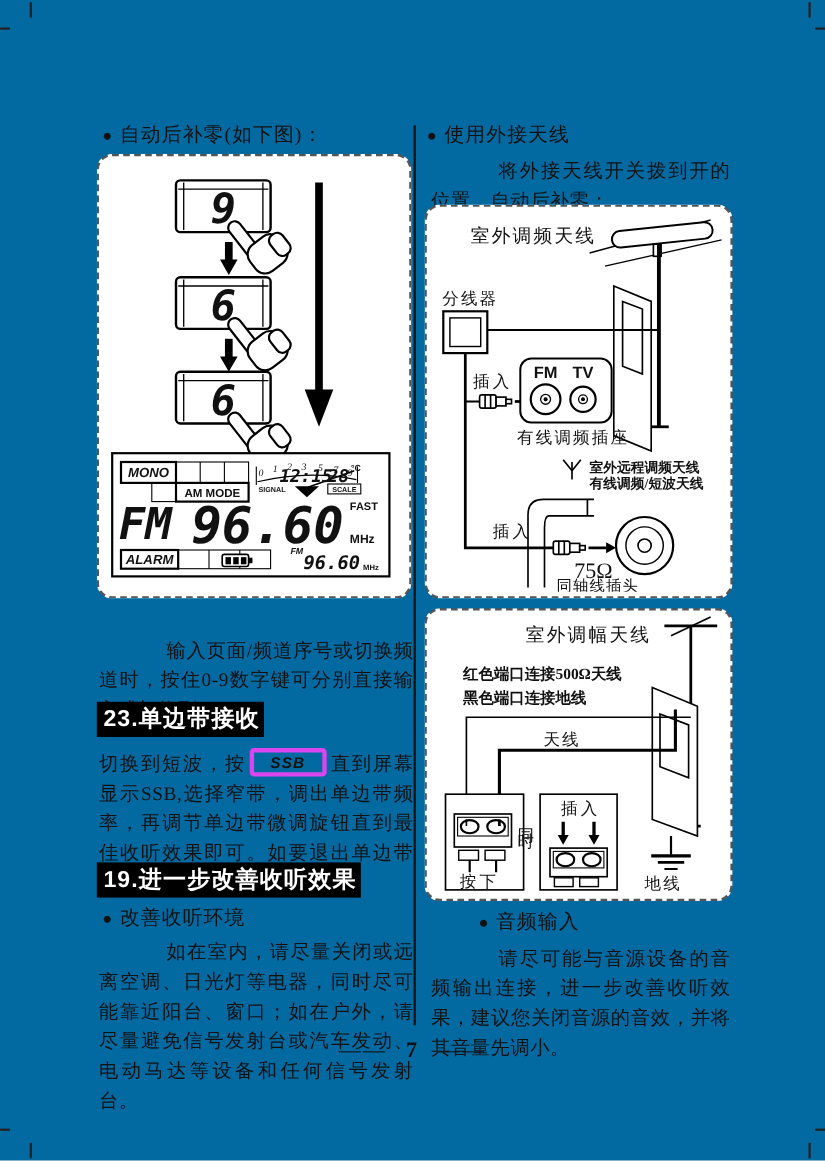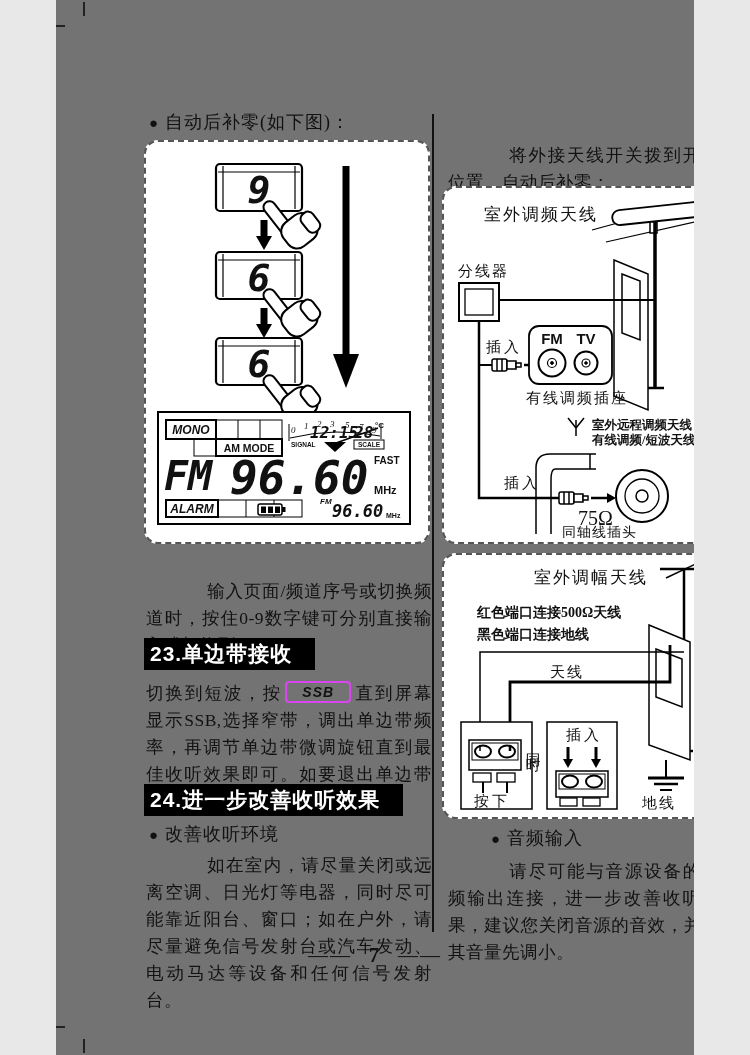--- a/index.html
+++ b/index.html
@@ -1,26 +1,26 @@
 <!DOCTYPE html>
 <html><head>
 <meta charset="utf-8">
 <style>
   html,body{margin:0;padding:0;background:#e8e8e8;}
-  #page{position:relative;width:638px;height:1055px;background:#737373;margin:0 auto;
+  #page{position:relative;width:750px;height:1055px;background:#0369a1;margin:0 auto;
         font-family:"Liberation Serif",serif;color:#111;overflow:hidden;}
   .crop{position:absolute;background:#222;}
   .divider{position:absolute;width:2px;background:#111;}
   .bullet-line{position:absolute;font-size:18px;line-height:24px;letter-spacing:1px;white-space:nowrap;}
   .bullet-line .dot{font-size:15px;margin-right:6px;}
   .para{position:absolute;font-size:17.5px;line-height:27px;text-align:justify;letter-spacing:0.5px;}
   .indent{text-indent:3.5em;}
   .sec-h{position:absolute;background:#000;color:#fff;font-family:"Liberation Sans",sans-serif;
-         font-weight:bold;font-size:21px;line-height:29px;padding:1px 23px 2px 6px;letter-spacing:1px;}
-  .chip{display:inline-block;border:2px solid #d946ef;border-radius:4px;padding:0 15px;
+         font-weight:bold;font-size:21px;line-height:29px;padding:1px 4px 2px 6px;letter-spacing:1px;}
+  .chip{display:inline-block;border:4px solid #d946ef;border-radius:4px;padding:0 15px;
         font-family:"Liberation Sans",sans-serif;font-style:italic;font-weight:bold;
         font-size:14px;line-height:18px;vertical-align:2px;letter-spacing:1px;margin:0 3px;}
   .dashbox{position:absolute;border:2px dashed #555;border-radius:14px;background:#fff;}
   footer{position:absolute;width:100%;text-align:center;font-size:20px;letter-spacing:2px;}
   svg{display:block;}
   svg text{fill:#111;}
   .cjk{font-family:"Liberation Serif",serif;}
   .lcdtxt{font-family:"DejaVu Sans Mono",monospace;font-weight:bold;font-style:italic;}
   .sanslab{font-family:"Liberation Sans",sans-serif;font-weight:bold;}
 </style>
@@ -151,28 +151,31 @@
 
 
   <p class="para indent" style="left:90px;top:560px;width:286px;">输入页面/频道序号或切换频道时，按住0-9数字键可分别直接输入或切换到00-09。</p>
 
   <div class="sec-h" style="left:88px;top:638px;">23.单边带接收</div>
 
   <p class="para" style="left:90px;top:662px;width:286px;">
     <span>切换到短波，按</span><span class="chip">SSB</span><span>直到屏幕显示SSB,选择窄带，调出单边带频率，再调节单边带微调旋钮直到最佳收听效果即可。如要退出单边带接收，再按</span><span class="chip">SSB</span><span>即可。</span>
   </p>
 
-  <div class="sec-h" style="left:88px;top:784px;">24.进一步改善收听效果</div>
+  <div class="sec-h" style="left:88px;top:784px;">19.进一步改善收听效果</div>
 
   <div class="bullet-line" style="left:93px;top:822px;">
     <span class="dot">●</span><span>改善收听环境</span>
   </div>
 
   <p class="para indent" style="left:90px;top:834px;width:286px;">如在室内，请尽量关闭或远离空调、日光灯等电器，同时尽可能靠近阳台、窗口；如在户外，请尽量避免信号发射台或汽车发动、电动马达等设备和任何信号发射台。</p>
 
+  <div class="bullet-line" style="left:388px;top:110px;">
+    <span class="dot">●</span><span>使用外接天线</span>
+  </div>
 
   <p class="para indent" style="left:392px;top:124px;width:272px;">将外接天线开关拨到开的位置，自动后补零：</p>
 
   <div class="dashbox" style="left:386px;top:186px;width:276px;height:354px;">
     <svg width="272" height="350" viewBox="0 0 272 350">
       <defs>
         <g id="coaxplug" stroke="#000" fill="#fff" stroke-width="1.5">
           <rect x="0" y="-6" width="15" height="12" rx="2"></rect>
           <line x1="5" y1="-6" x2="5" y2="6"></line>
           <line x1="10" y1="-6" x2="10" y2="6"></line>

